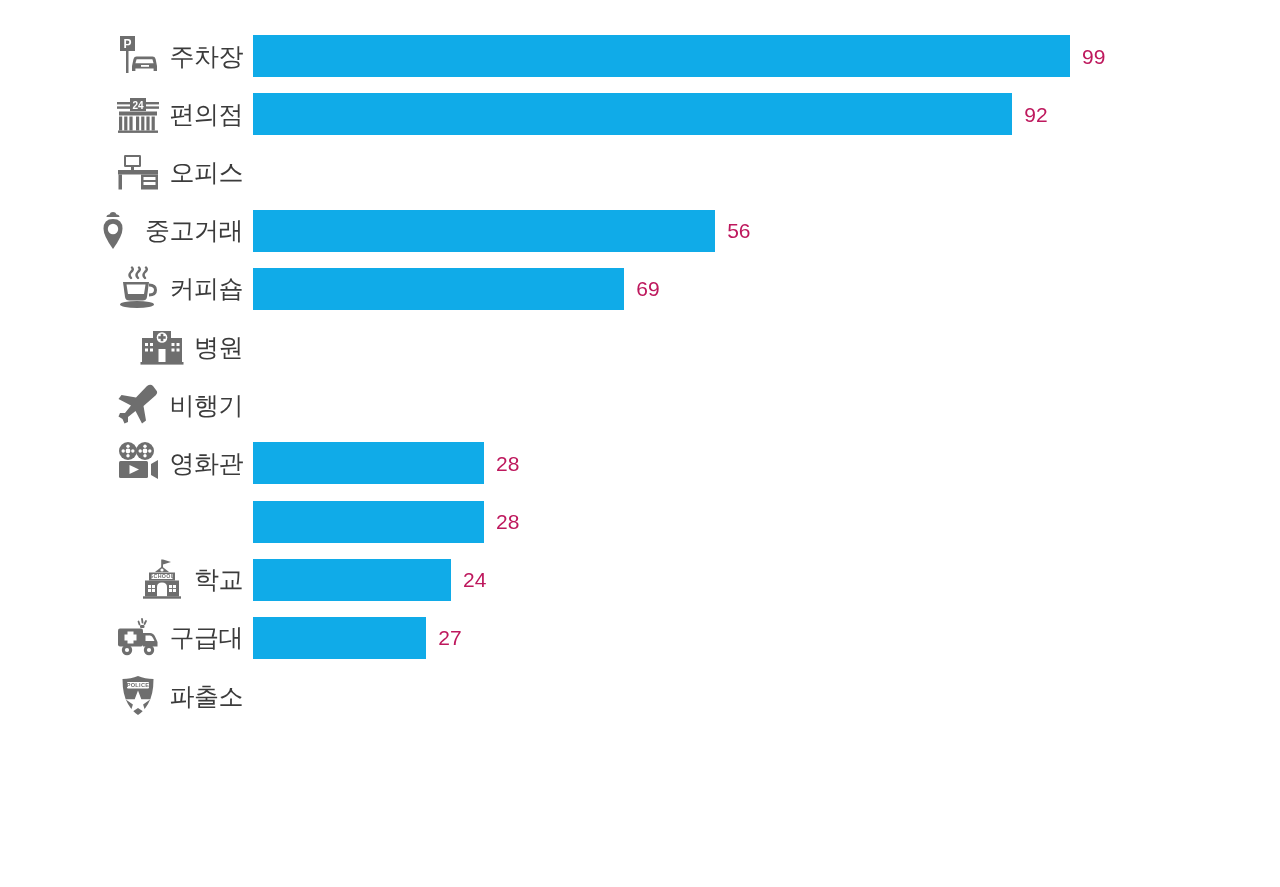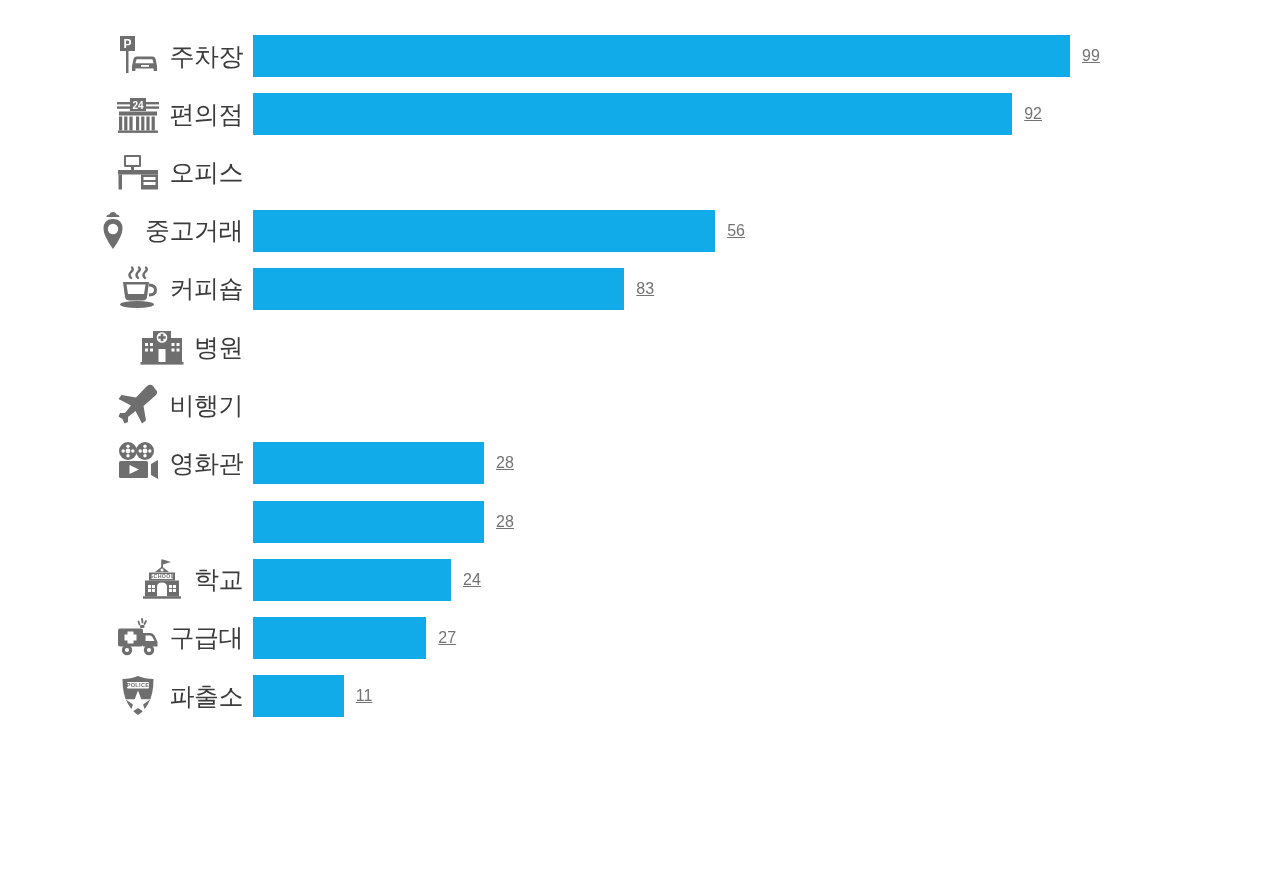--- a/index.html
+++ b/index.html
@@ -67,27 +67,26 @@
     height: 58.2px;
     display: flex;
     align-items: center;
   }
   .bar {
     height: 42px;
     background: #10ABE8;
     flex: 0 0 auto;
   }
   .bar-value {
-    font-size: 16px;
-    color: #737373;
+    font-size: 21px;
+    color: #be185d;
     margin-left: 12px;
     line-height: 1;
     flex: 0 0 auto;
     font-family: "Liberation Sans", "DejaVu Sans", sans-serif;
-    text-decoration: underline;
   }
 </style>
 </head>
 <body>
 
 <div id="chart-root">
   <div class="chart-rows">
 
     <div class="chart-row">
       <div class="row-label">
@@ -184,21 +183,21 @@
             <path d="M8 16 L34 16 L32 31 Q31.5 34.5 27.5 34.5 L14.5 34.5 Q10.5 34.5 10 31 Z" fill="#6E6E6E"></path>
             <path d="M11.5 18.5 L30.5 18.5 L29 28 L13 28 Z" fill="#ffffff"></path>
             <path d="M34 19 Q40.5 19 40.5 24 Q40.5 29 34 29" stroke="#6E6E6E" stroke-width="3" fill="none"></path>
             <ellipse cx="22" cy="38.5" rx="17" ry="3.4" fill="#6E6E6E"></ellipse>
           </svg>
         </span>
         <span class="row-name">커피숍</span>
       </div>
       <div class="bar-zone">
         <div class="bar" style="width: 371.364px; background: rgb(16, 171, 232);"></div>
-        <span class="bar-value">83</span>
+        <span class="bar-value">69</span>
       </div>
     </div>
 
     <div class="chart-row">
       <div class="row-label">
         <span class="row-icon">
           <svg width="46" height="46" viewBox="0 0 46 46">
             <rect x="3" y="14" width="13" height="24" fill="#6E6E6E"></rect>
             <rect x="30" y="14" width="13" height="24" fill="#6E6E6E"></rect>
             <rect x="14" y="7" width="18" height="31" fill="#6E6E6E"></rect>
@@ -328,21 +327,17 @@
         <span class="row-icon">
           <svg width="46" height="46" viewBox="0 0 46 46">
             <path d="M23 3 Q30 6 38.5 6 Q38.5 22 33 31 Q28.5 38.5 23 42 Q17.5 38.5 13 31 Q7.5 22 7.5 6 Q16 6 23 3 Z" fill="#6E6E6E"></path>
             <rect x="12" y="9" width="22" height="6.5" rx="1" fill="#ffffff"></rect>
             <text x="23" y="14" font-family="Liberation Sans, sans-serif" font-size="5.6" font-weight="bold" fill="#6E6E6E" text-anchor="middle" letter-spacing="0.3">POLICE</text>
             <path d="M23 17.5 L26.3 26.2 L35.5 26.2 L28.1 31.6 L30.9 40.2 L23 35 L15.1 40.2 L17.9 31.6 L10.5 26.2 L19.7 26.2 Z" fill="#ffffff"></path>
           </svg>
         </span>
         <span class="row-name">파출소</span>
       </div>
-      <div class="bar-zone">
-        <div class="bar" style="width: 90.7778px; background: rgb(16, 171, 232);"></div>
-        <span class="bar-value">11</span>
-      </div>
     </div>
 
 
   </div>
 </div>
 
 </body></html>

